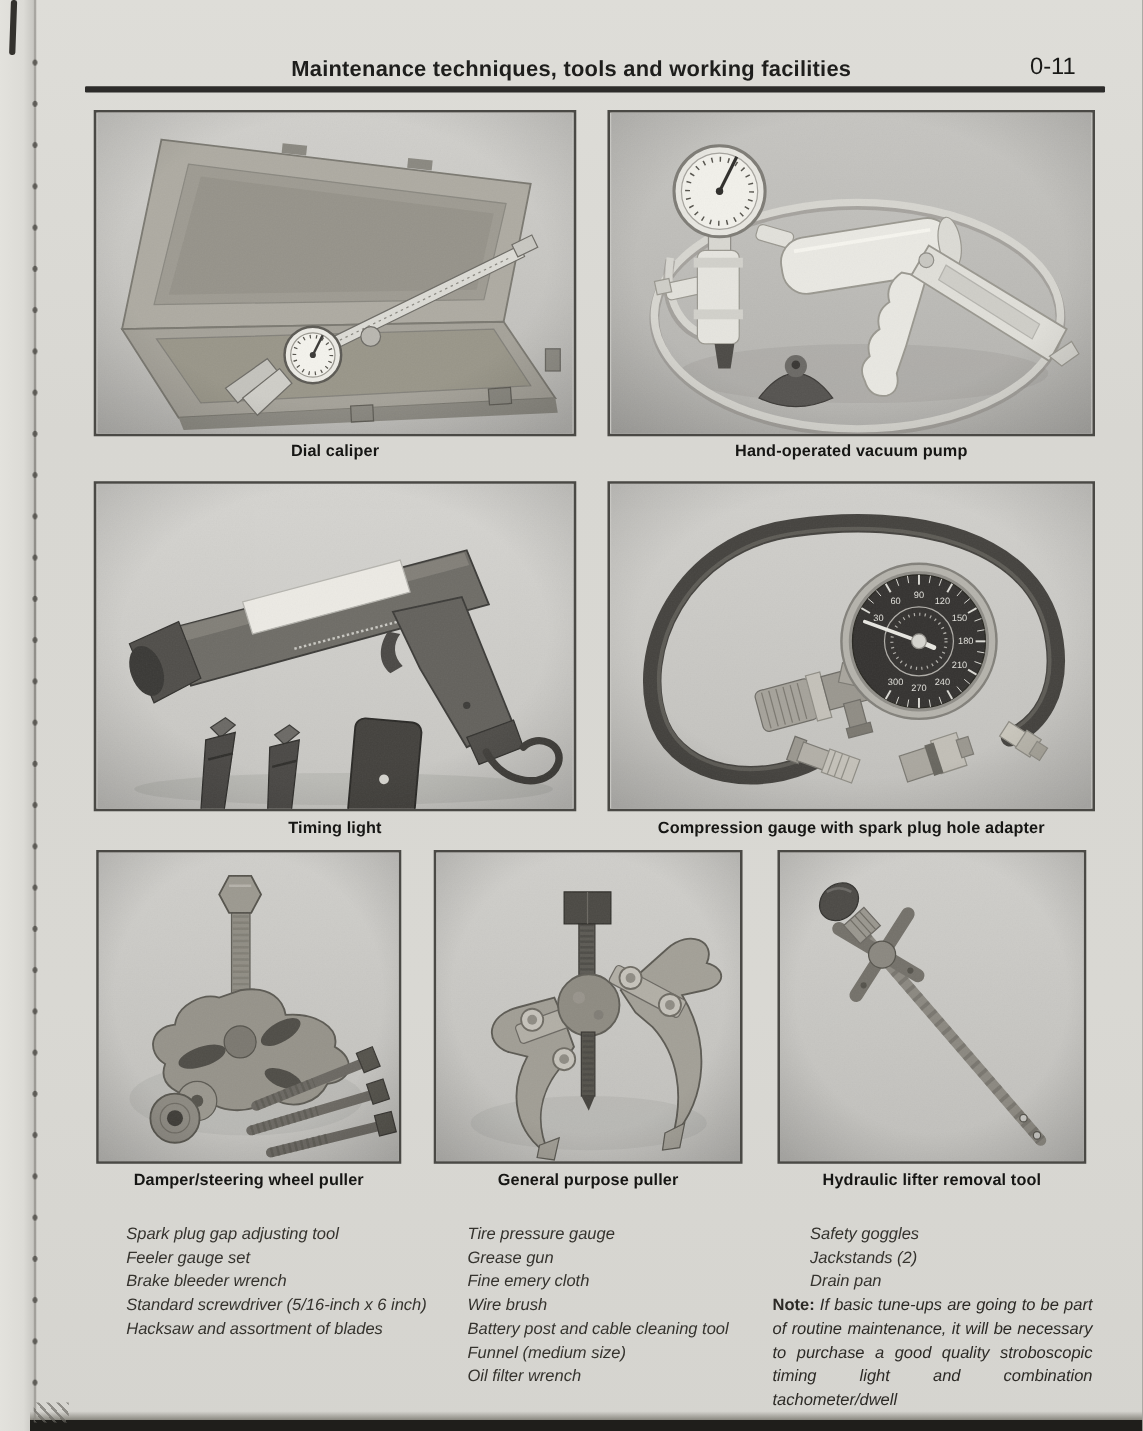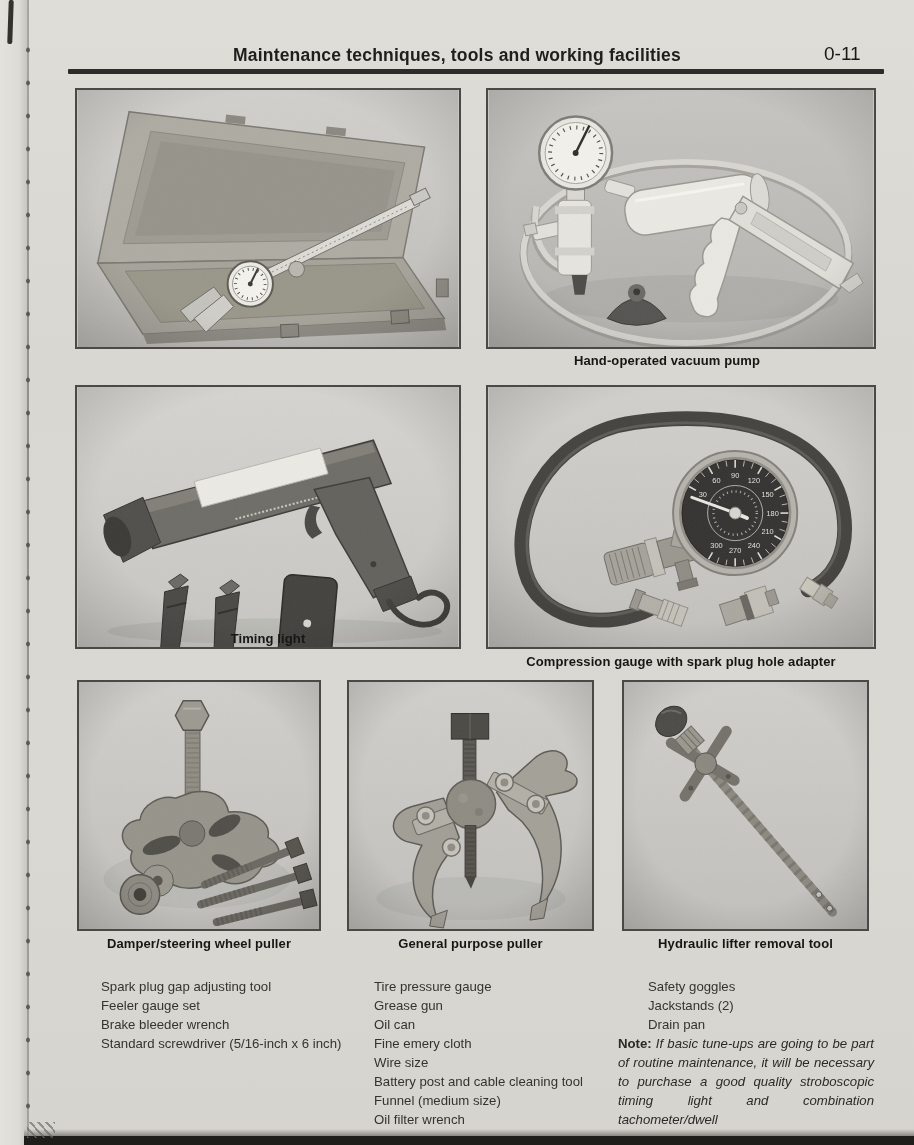--- a/index.html
+++ b/index.html
@@ -26,21 +26,21 @@
     font-weight:bold;font-size:17.5px;letter-spacing:.2px;color:#19191
 
 7;}
   .page-number{position:absolute;top:43px;left:824px;font-weight:normal;font-size:19px;color:#191917;}
   .header-rule{position:absolute;top:69px;left:68px;width:816px;height:5px;background:#2d2c2a;border-radius:1px;}
   
   .fig{position:absolute;border:2px solid #4a4945;box-sizing:border-box;background:#c8c7c3;}
   .fig svg{display:block;width:100%;height:100%;}
   .caption{position:absolute;font-weight:bold;font-size:13px;color:#161614;text-align:center;letter-spacing:.1px;}
   
-  .tool-list{position:absolute;margin:0;padding:0;list-style:none;
+  .tool-list{position:absolute;margin:0;padding:0;list-style:none;font-style:italic;
     font-size:13.2px;line-height:19px;color:#35332e;}
   .tool-list li{padding-left:22px;text-indent:-22px;}
   .note{position:absolute;left:618px;top:1034px;width:256px;font-size:13.2px;line-height:19px;
     color:#2c2a26;text-align:justify;text-align-last:justify;}
   .note-label{font-weight:bold;}
   .note-text{font-style:italic;}
   svg text{font-family:"Liberation Sans",sans-serif;}
 </style>
 </head>
 <body>
@@ -97,20 +97,21 @@
       <circle cx="222" cy="182" r="8" fill="#b9b7b0" stroke="#6e6c66"></circle>
       <circle cx="175" cy="197" r="23" fill="#ecebe5" stroke="#5c5a54" stroke-width="2"></circle>
       <circle cx="175" cy="197" r="18" fill="#f4f3ed" stroke="#9a9890"></circle>
       <circle cx="175" cy="197" r="15" fill="none" stroke="#55534c" stroke-width="3" stroke-dasharray="1,4.2"></circle>
       <line x1="175" y1="197" x2="183" y2="181" stroke="#3a3936" stroke-width="2"></line>
       <circle cx="175" cy="197" r="2.5" fill="#3a3936"></circle>
       <rect width="386" height="261" fill="url(#vig)"></rect>
       <rect width="386" height="261" filter="url(#grain)" opacity="0.07"></rect>
     </svg>
   </figure>
+  <div class="caption" style="left:75px;top:353px;width:386px">Dial caliper</div>
 
   <figure class="fig" style="left:486px;top:88px;width:390px;height:261px;margin:0">
     <svg viewBox="0 0 390 261">
       <defs>
           <linearGradient id="bg2" x1="0" y1="0" x2="0" y2="1">
         <stop offset="0" stop-color="#c6c5c1"></stop>
             <stop offset="1" stop-color="#b4b3af"></stop>
           </linearGradient>
         </defs>
       <rect width="390" height="261" fill="url(#bg2)"></rect>
@@ -142,21 +143,21 @@
       <polygon points="272,124 348,172 342,184 266,136" fill="#cfcec8" stroke="#b5b4ae"></polygon>
       <polygon points="356,198 374,186 380,196 366,206" fill="#d6d5cf" stroke="#9a9890"></polygon>
       <circle cx="256" cy="120" r="6" fill="#c9c8c2" stroke="#8f8d87"></circle>
       <path d="M120,232 Q150,192 180,232 Q150,246 120,232 Z" fill="#555350" stroke="#3c3a37"></path>
       <circle cx="150" cy="206" r="9" fill="#6b6965"></circle>
       <circle cx="150" cy="205" r="3.5" fill="#383633"></circle>
       <rect width="390" height="261" fill="url(#vig)"></rect>
       <rect width="390" height="261" filter="url(#grain)" opacity="0.07"></rect>
     </svg>
   </figure>
-  <div class="caption" style="left:472px;top:353px;width:390px">Hand-operated vacuum pump</div>
+  <div class="caption" style="left:486px;top:353px;width:390px">Hand-operated vacuum pump</div>
 
   <figure class="fig" style="left:75px;top:385px;width:386px;height:264px;margin:0">
     <svg viewBox="0 0 386 264">
       <defs>
           <linearGradient id="bg3" x1="0" y1="0" x2="0" y2="1">
         <stop offset="0" stop-color="#d5d4d0"></stop>
             <stop offset="1" stop-color="#c7c6c2"></stop>
           </linearGradient>
         </defs>
       <rect width="386" height="264" fill="url(#bg3)"></rect>
@@ -183,21 +184,21 @@
       <g transform="rotate(5 232 238)">
         <rect x="206" y="192" width="54" height="92" rx="8" fill="#43413d" stroke="#2a2926" stroke-width="1.5"></rect>
         <circle cx="233" cy="240" r="4" fill="#d6d5cf"></circle>
         <polygon points="222,284 240,284 231,264" fill="#c7c6c2"></polygon>
       </g>
       <path d="M236,288 C238,300 232,306 226,312" fill="none" stroke="#3c3b38" stroke-width="3"></path>
       <rect width="386" height="264" fill="url(#vig)"></rect>
       <rect width="386" height="264" filter="url(#grain)" opacity="0.07"></rect>
     </svg>
   </figure>
-  <div class="caption" style="left:75px;top:631px;width:386px">Timing light</div>
+  <div class="caption" style="left:75px;top:654px;width:386px">Timing light</div>
 
   <figure class="fig" style="left:486px;top:385px;width:390px;height:264px;margin:0">
     <svg viewBox="0 0 390 264">
       <defs>
           <linearGradient id="bg4" x1="0" y1="0" x2="0" y2="1">
         <stop offset="0" stop-color="#d1d0cc"></stop>
             <stop offset="1" stop-color="#c2c1bd"></stop>
           </linearGradient>
         </defs>
       <rect width="390" height="264" fill="url(#bg4)"></rect>
@@ -401,27 +402,27 @@
       <rect width="247" height="251" filter="url(#grain)" opacity="0.07"></rect>
     </svg>
   </figure>
   <div class="caption" style="left:622px;top:936px;width:247px">Hydraulic lifter removal tool</div>
 
   <ul class="tool-list" style="left:101px;top:977px;width:262px">
       <li>Spark plug gap adjusting tool</li>
       <li>Feeler gauge set</li>
       <li>Brake bleeder wrench</li>
       <li>Standard screwdriver (5/16-inch x 6 inch)</li>
+      <li>Hacksaw and assortment of blades</li>
     </ul>
   <ul class="tool-list" style="left:374px;top:977px;width:268px">
       <li>Tire pressure gauge</li>
       <li>Grease gun</li>
-      <li>Oil can</li>
       <li>Fine emery cloth</li>
-      <li>Wire size</li>
+      <li>Wire brush</li>
       <li>Battery post and cable cleaning tool</li>
       <li>Funnel (medium size)</li>
       <li>Oil filter wrench</li>
     </ul>
   <ul class="tool-list" style="left:648px;top:977px;width:220px">
       <li>Safety goggles</li>
       <li>Jackstands (2)</li>
       <li>Drain pan</li>
     </ul>
 

